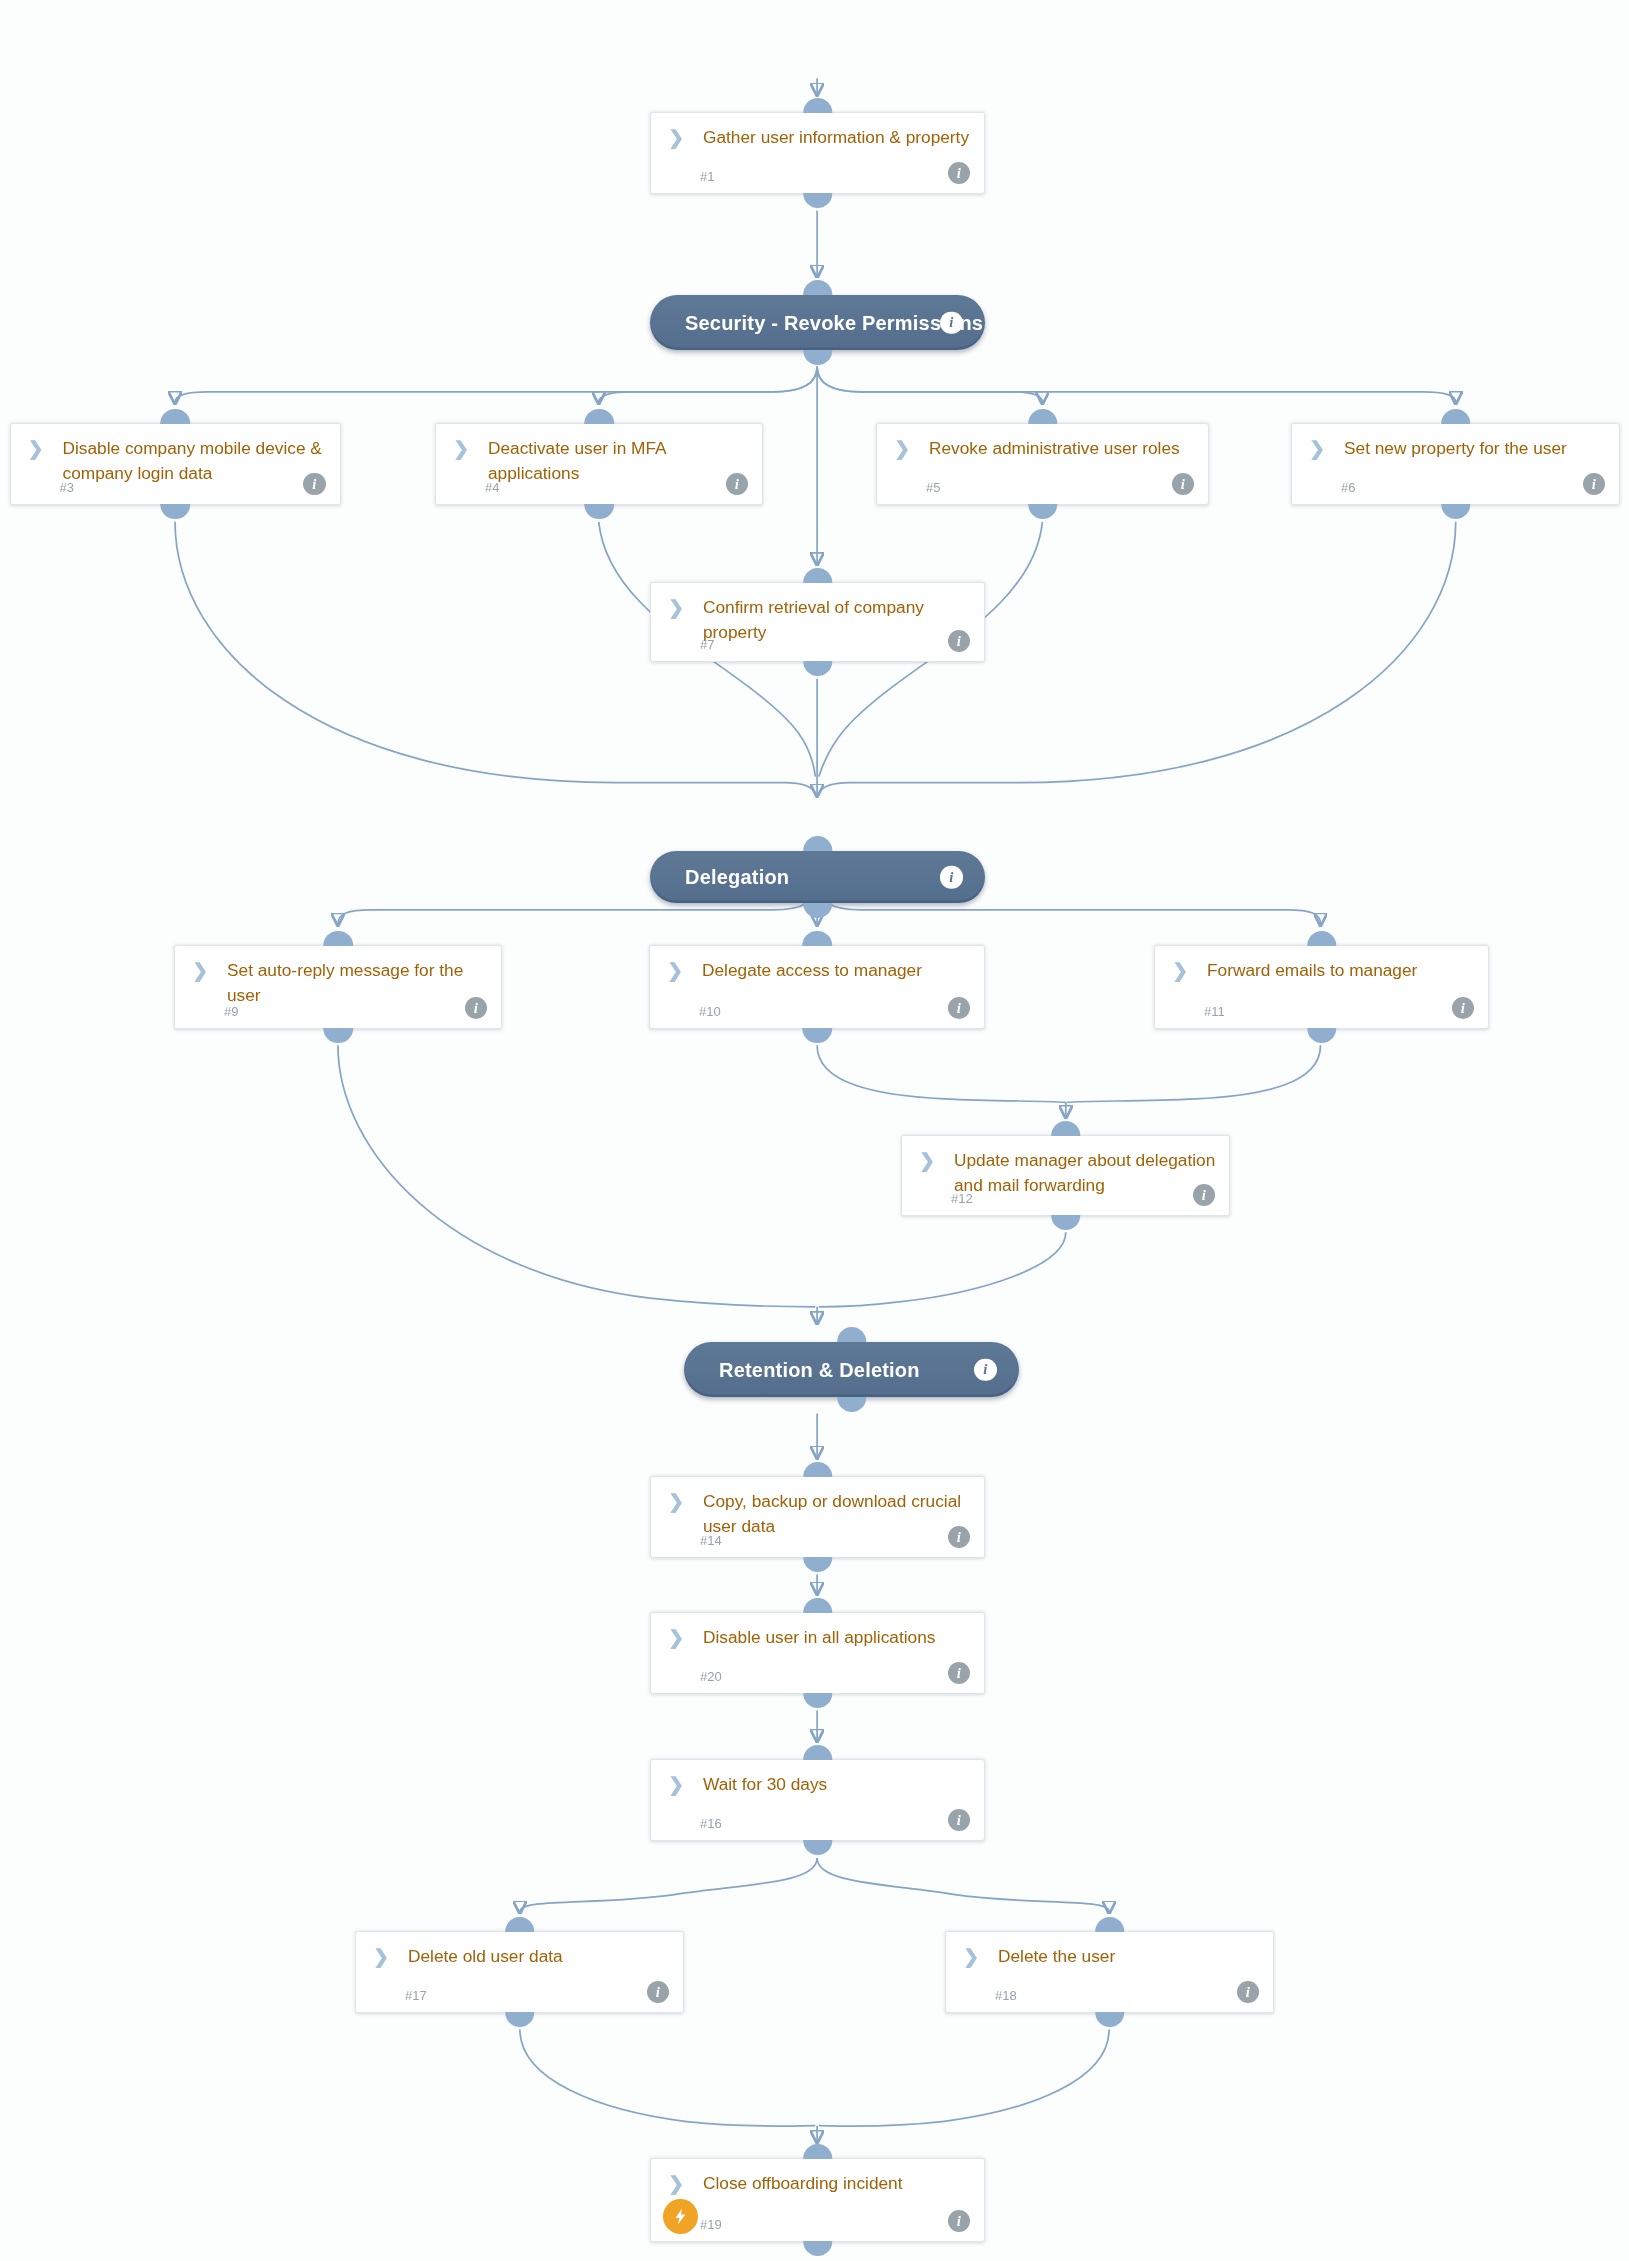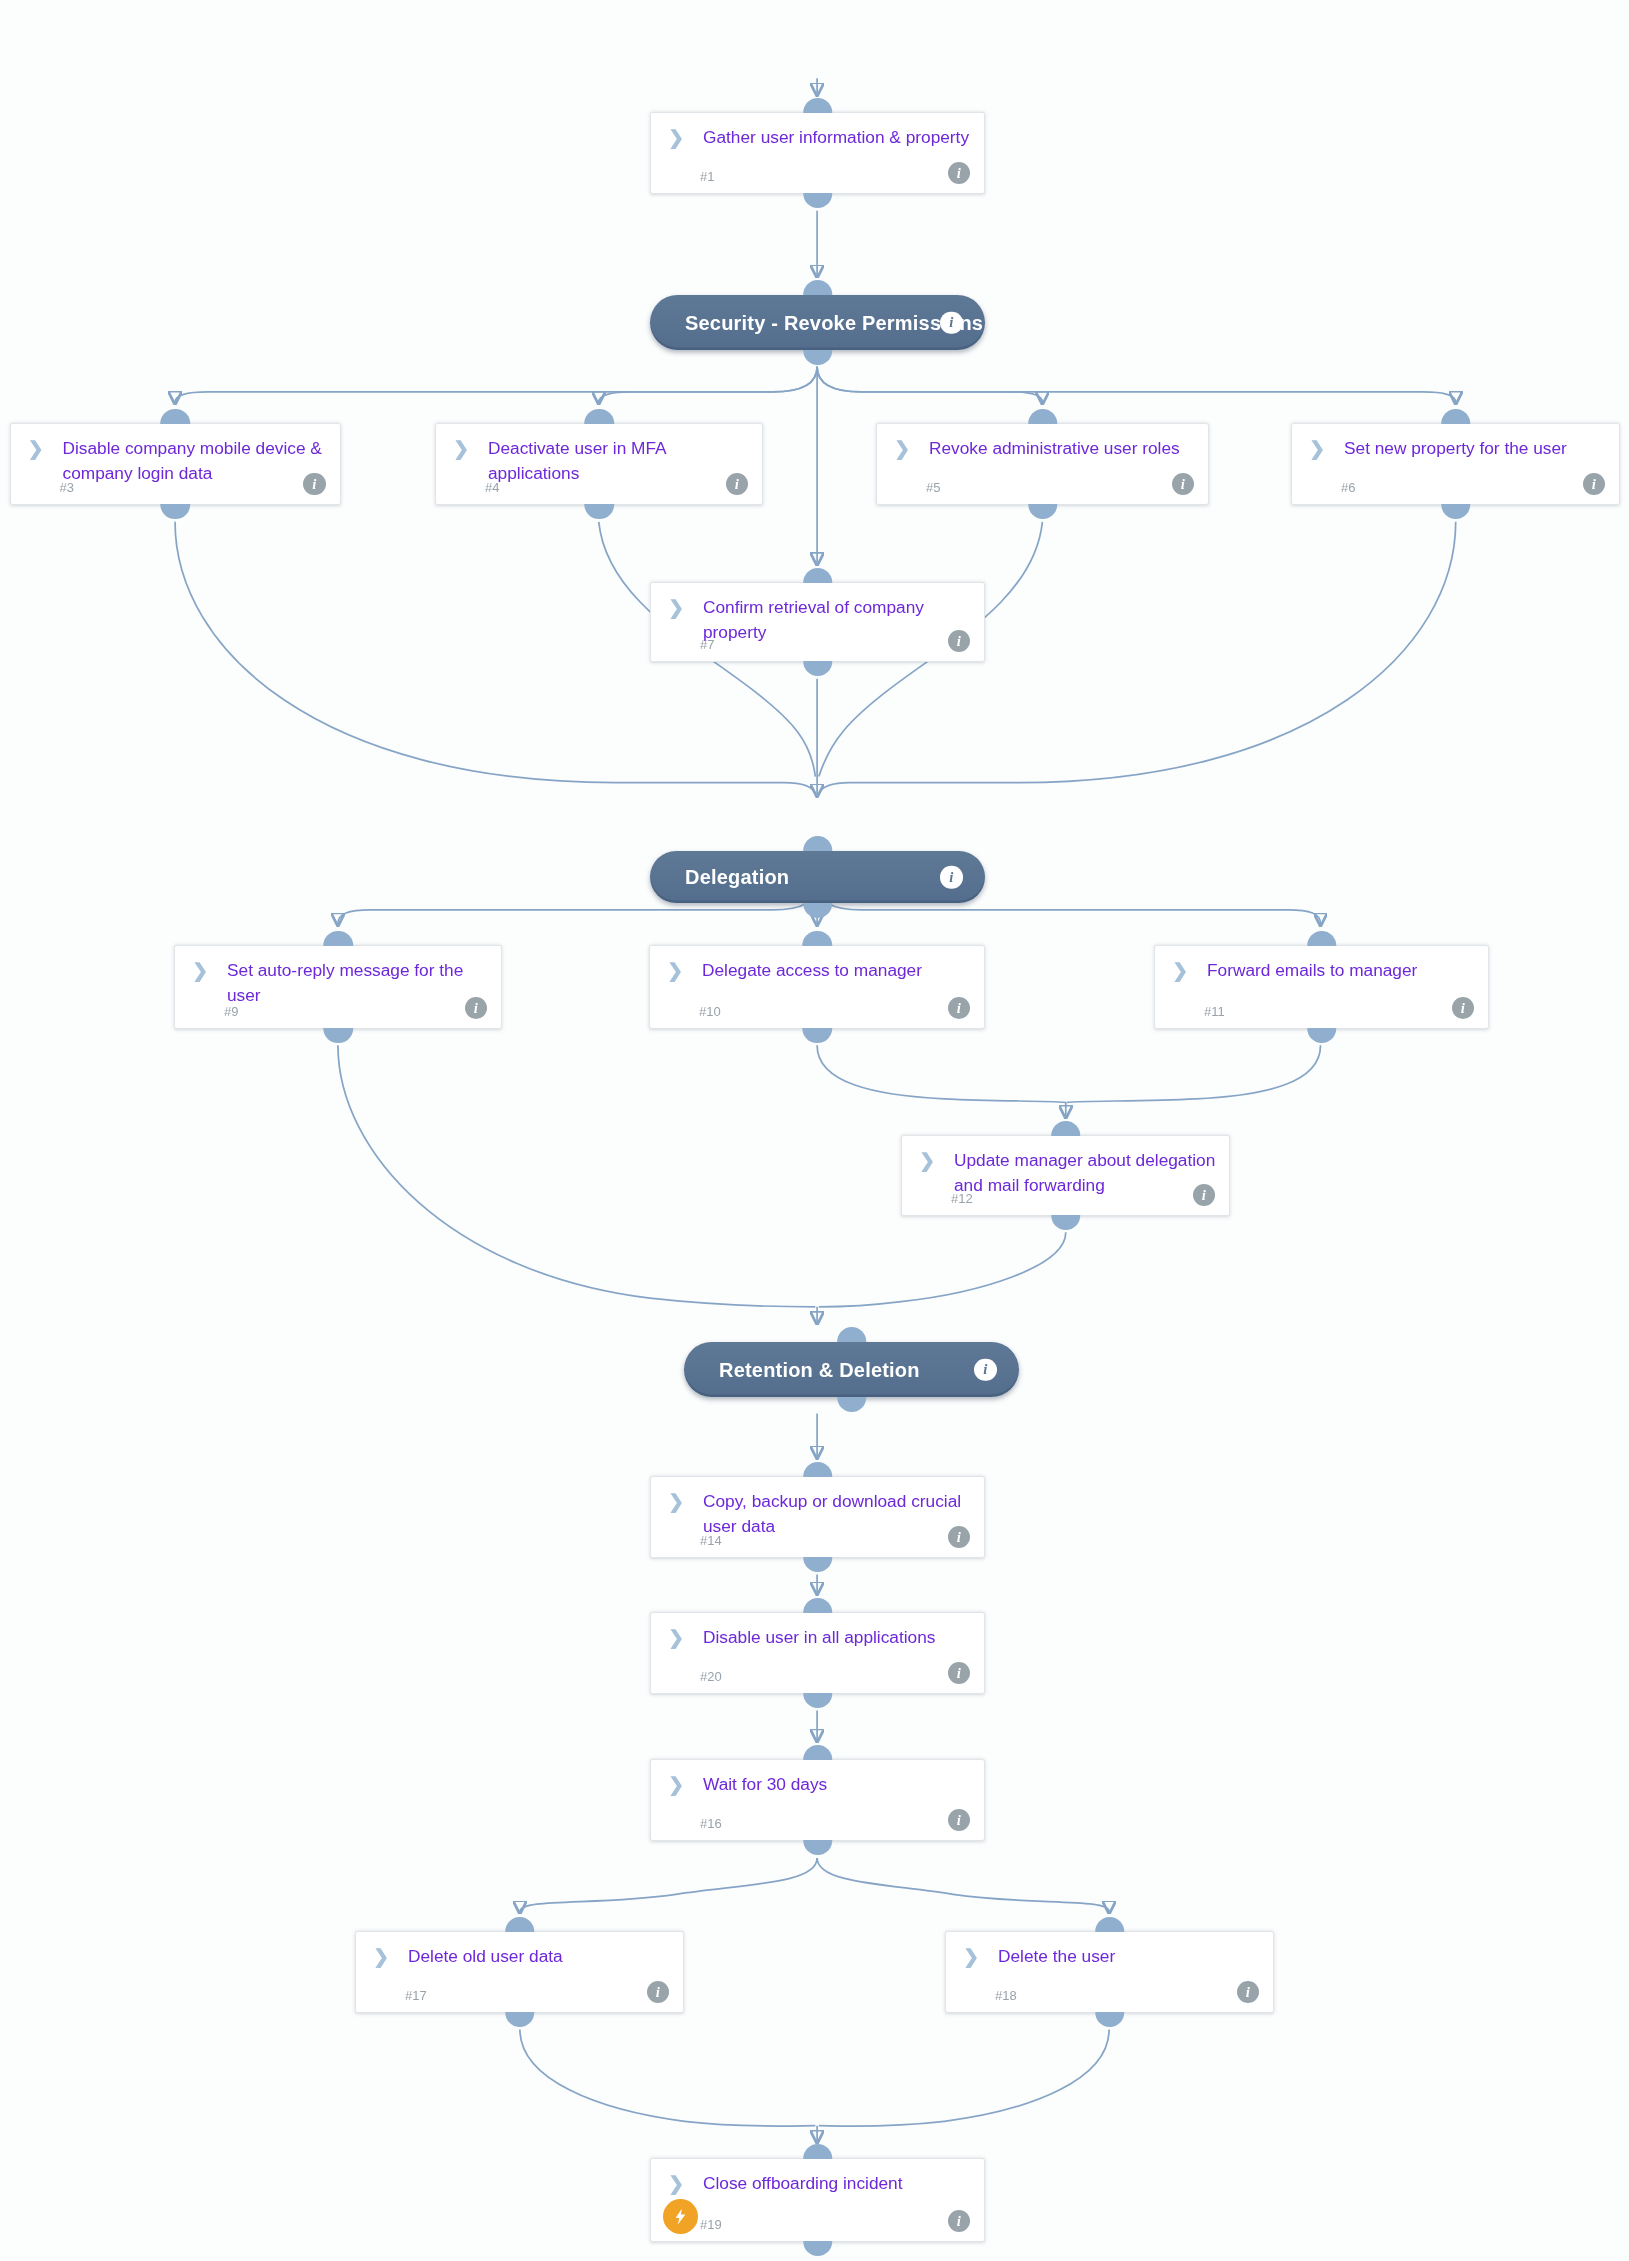--- a/index.html
+++ b/index.html
@@ -5,21 +5,21 @@
   html,body{margin:0;padding:0;}
   body{font-family:"Liberation Sans", sans-serif; background:#fcfdfd;}
   #canvas{position:relative;width:1629px;height:2261px;overflow:hidden;background:#fcfdfd;}
   svg.edges{position:absolute;left:0;top:0;z-index:1;}
   svg.edges path{stroke:#86a5c6;stroke-width:2;fill:none;}
 
   .node{position:absolute;z-index:2;box-sizing:border-box;}
 
   .task{background:#ffffff;border:0.9px solid #e0e5e9;border-radius:2.6px;
         box-shadow:0 0.9px 3.5px rgba(96,108,120,.25);}
-  .ttl{position:absolute;left:52px;top:12px;right:12px;font-size:17.3px;line-height:1.45;color:#6d28d9;}
+  .ttl{position:absolute;left:52px;top:12px;right:12px;font-size:17.3px;line-height:1.45;color:#a16207;}
   .tid{position:absolute;left:49px;bottom:8.7px;font-size:13px;color:#99a2aa;}
   .chev{position:absolute;left:17.3px;top:13px;font-size:19px;font-weight:bold;color:#a6c1da;}
   .info{position:absolute;right:14px;bottom:8.7px;width:22.5px;height:22.5px;border-radius:50%;
         background:#98a3aa;color:#fff;display:flex;align-items:center;justify-content:center;
         font-family:"Liberation Serif",serif;font-style:italic;font-weight:bold;font-size:14.7px;cursor:pointer;}
   .section .info{background:#ffffff;color:#5a7492;right:22.5px;bottom:auto;top:50%;transform:translateY(-50%);}
 
   .section{border-radius:29px;background:linear-gradient(#5e7996,#546d8d);
         box-shadow:0 2.6px 5.2px rgba(80,95,115,.45), inset 0 -2.6px 0 rgba(30,45,70,.18);}
   .sttl{position:absolute;left:35px;top:50%;transform:translateY(-50%);

